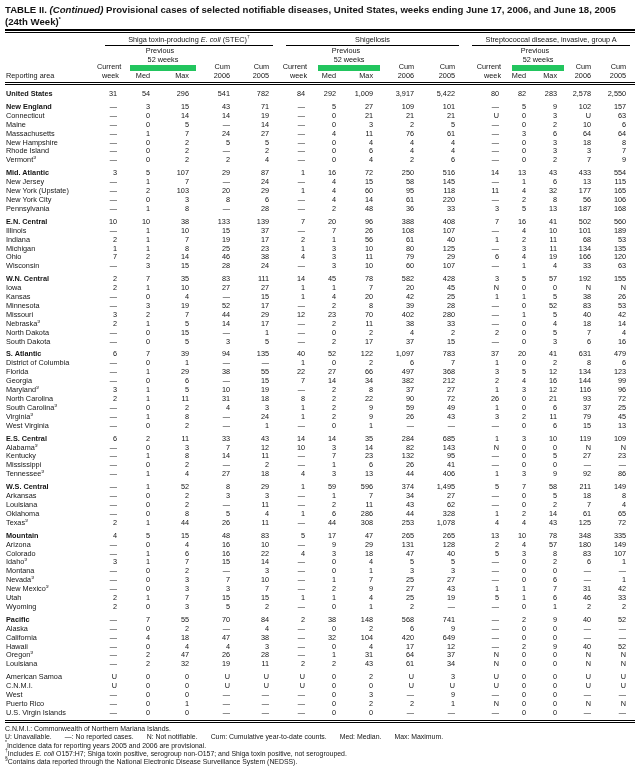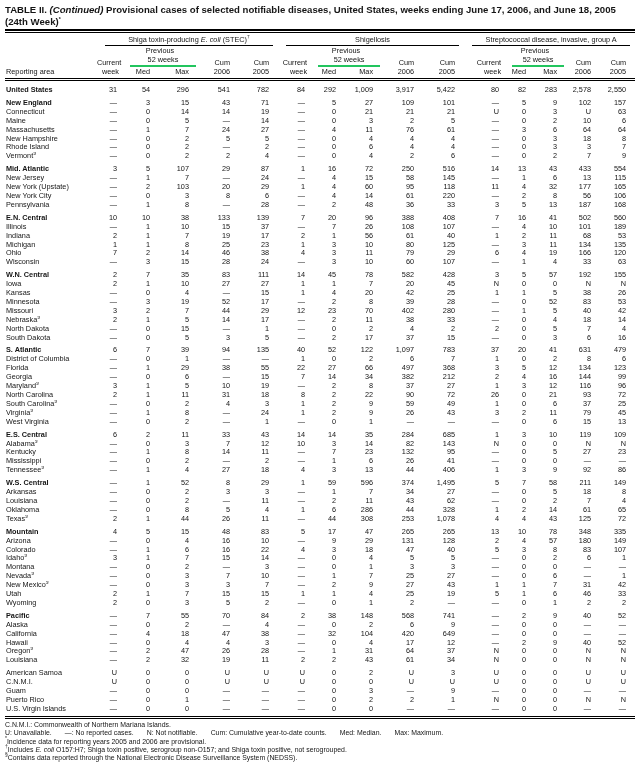--- a/index.html
+++ b/index.html
@@ -10,21 +10,21 @@
   .title .it{font-style:italic;}
   sup{font-size:5.2px;vertical-align:4px;line-height:0;}
   .rule-thick{height:1px;border-top:2px solid #000;border-bottom:1px solid #000;margin:2px 0 0 0;}
   .rule-thin{height:1px;border-top:1px solid #000;border-bottom:1px solid #000;margin:1px 0 2px 0;}
   table{border-collapse:collapse;table-layout:fixed;width:630px;margin-top:2px;}
   th,td{margin:0;padding:0;font-size:7.3px;font-weight:normal;white-space:nowrap;overflow:hidden;}
   thead th{vertical-align:bottom;line-height:9px;}
   .gt{border-bottom:1px solid #000;text-align:center;padding-bottom:1px;margin:0 5px 0 8px;}
   .gt .it{font-style:italic;}
   .prev-th{text-align:center;padding-right:4px;margin-top:37px;}
-  .u52{border-bottom:2px solid #22c55e;text-align:center;margin:0 2px 0 4px;padding-bottom:1px;}
+  .u52{border-bottom:6px solid #22c55e;text-align:center;margin:0 2px 0 4px;padding-bottom:1px;}
   .hc{text-align:right;padding-right:9px;}
   .hcc{text-align:right;padding-right:7px;}
   .ra{text-align:left;vertical-align:bottom;padding-left:1px;}
   thead tr.hdr-last th{border-bottom:3px double #000;padding-bottom:2px;}
   tbody td{text-align:right;padding-right:9px;line-height:8.9px;}
   tbody td.lbl{text-align:left;padding-left:1px;padding-right:0;}
   tbody tr.b td.lbl{font-weight:bold;}
   tbody tr.sect td{padding-top:4px;}
   tbody tr:first-child td{padding-top:5px;}
   .footer{margin-top:2px;}
@@ -1261,21 +1261,21 @@
           <td>0</td>
           <td>U</td>
           <td>U</td>
           <td>U</td>
           <td>0</td>
           <td>0</td>
           <td>U</td>
           <td>U</td>
         </tr>
         <tr class="">
-          <td class="lbl">Guam</td>
+          <td class="lbl">West</td>
           <td>—</td>
           <td>0</td>
           <td>0</td>
           <td>—</td>
           <td>—</td>
           <td>—</td>
           <td>0</td>
           <td>3</td>
           <td>—</td>
           <td>9</td>

